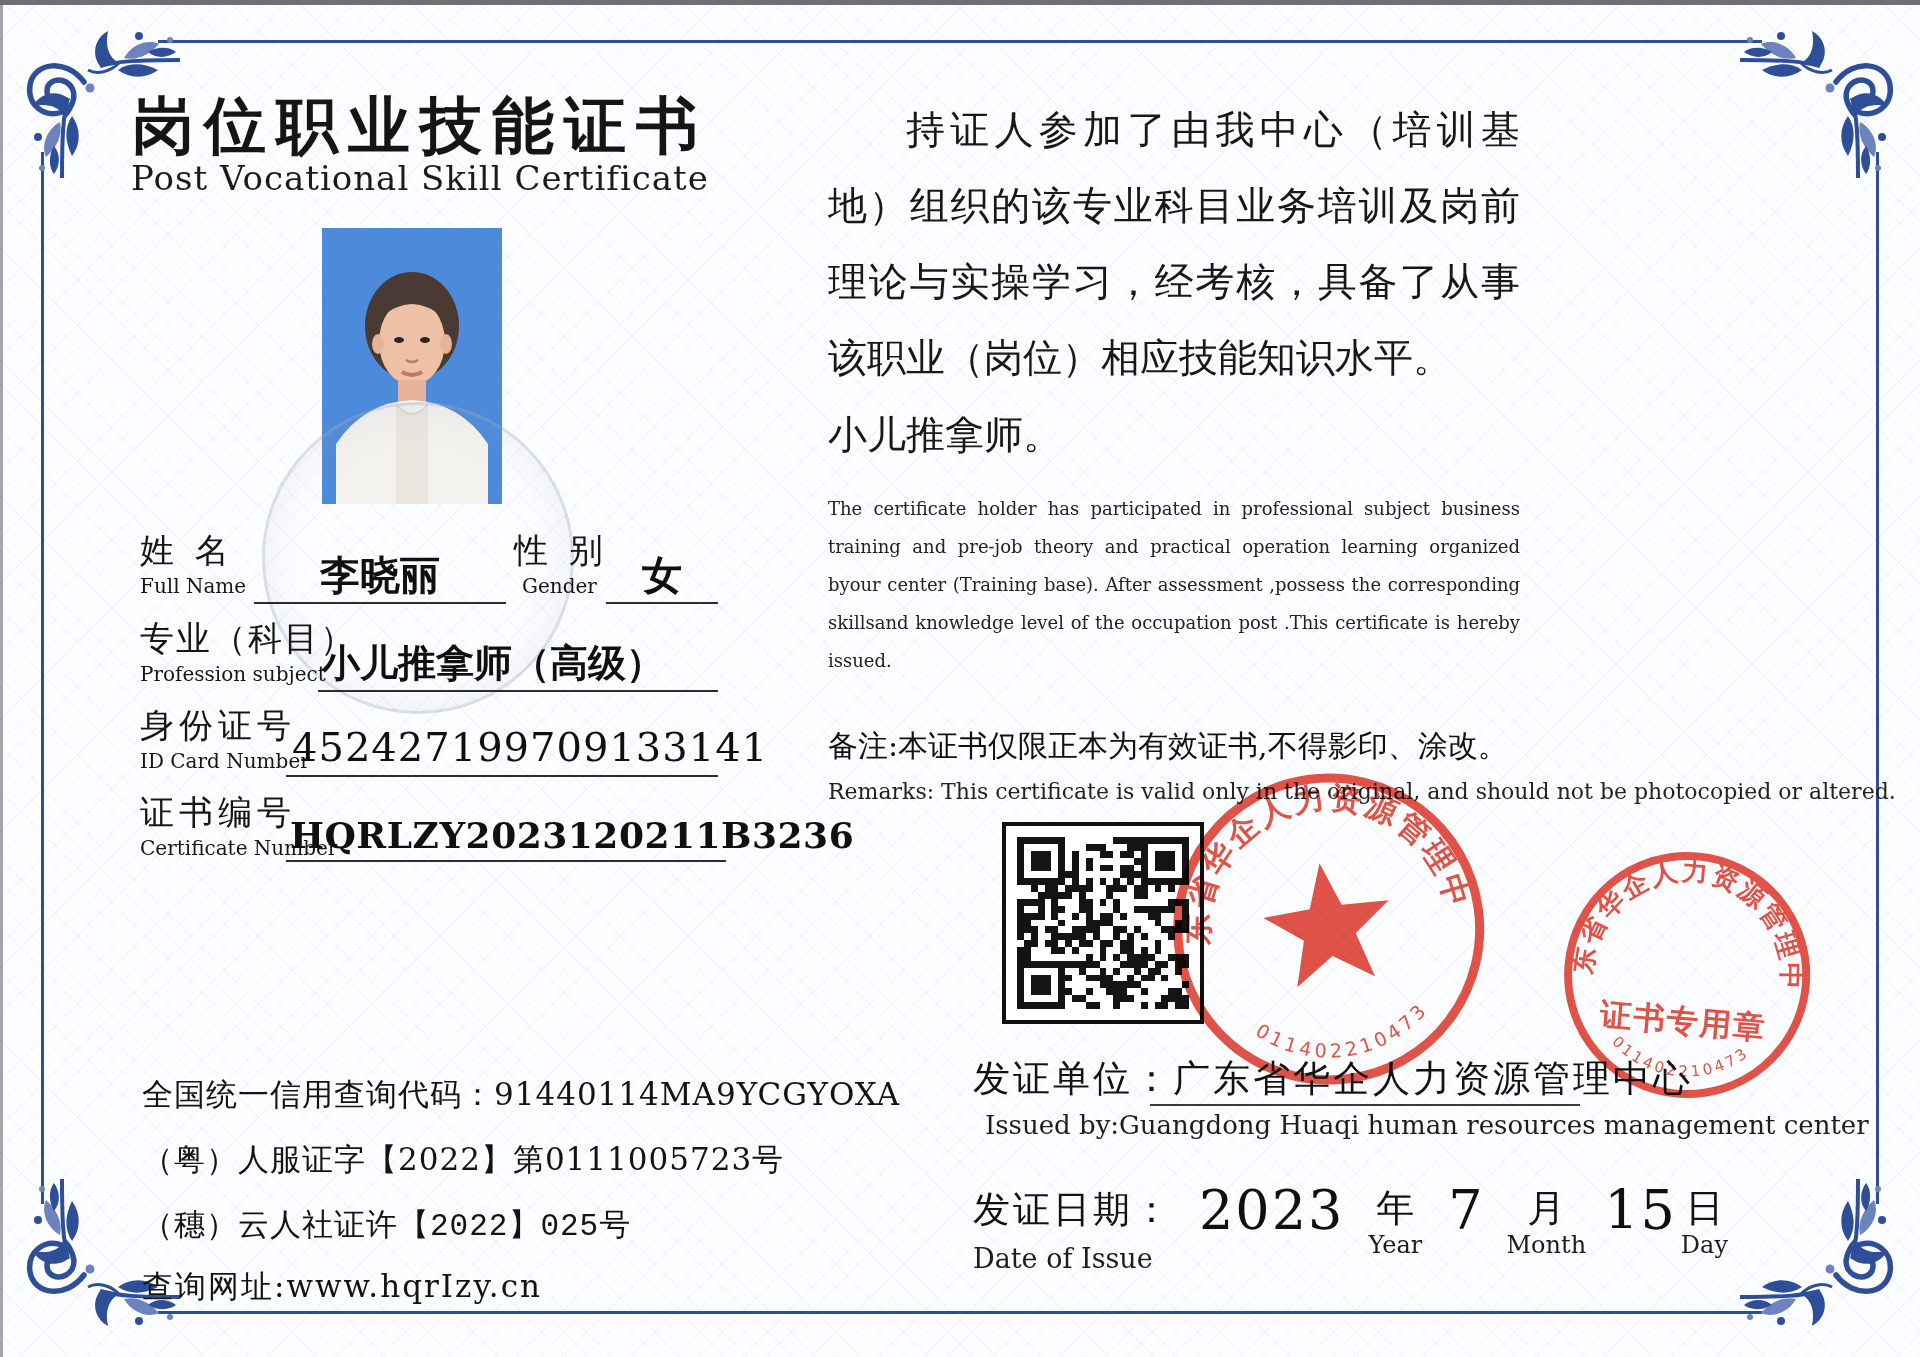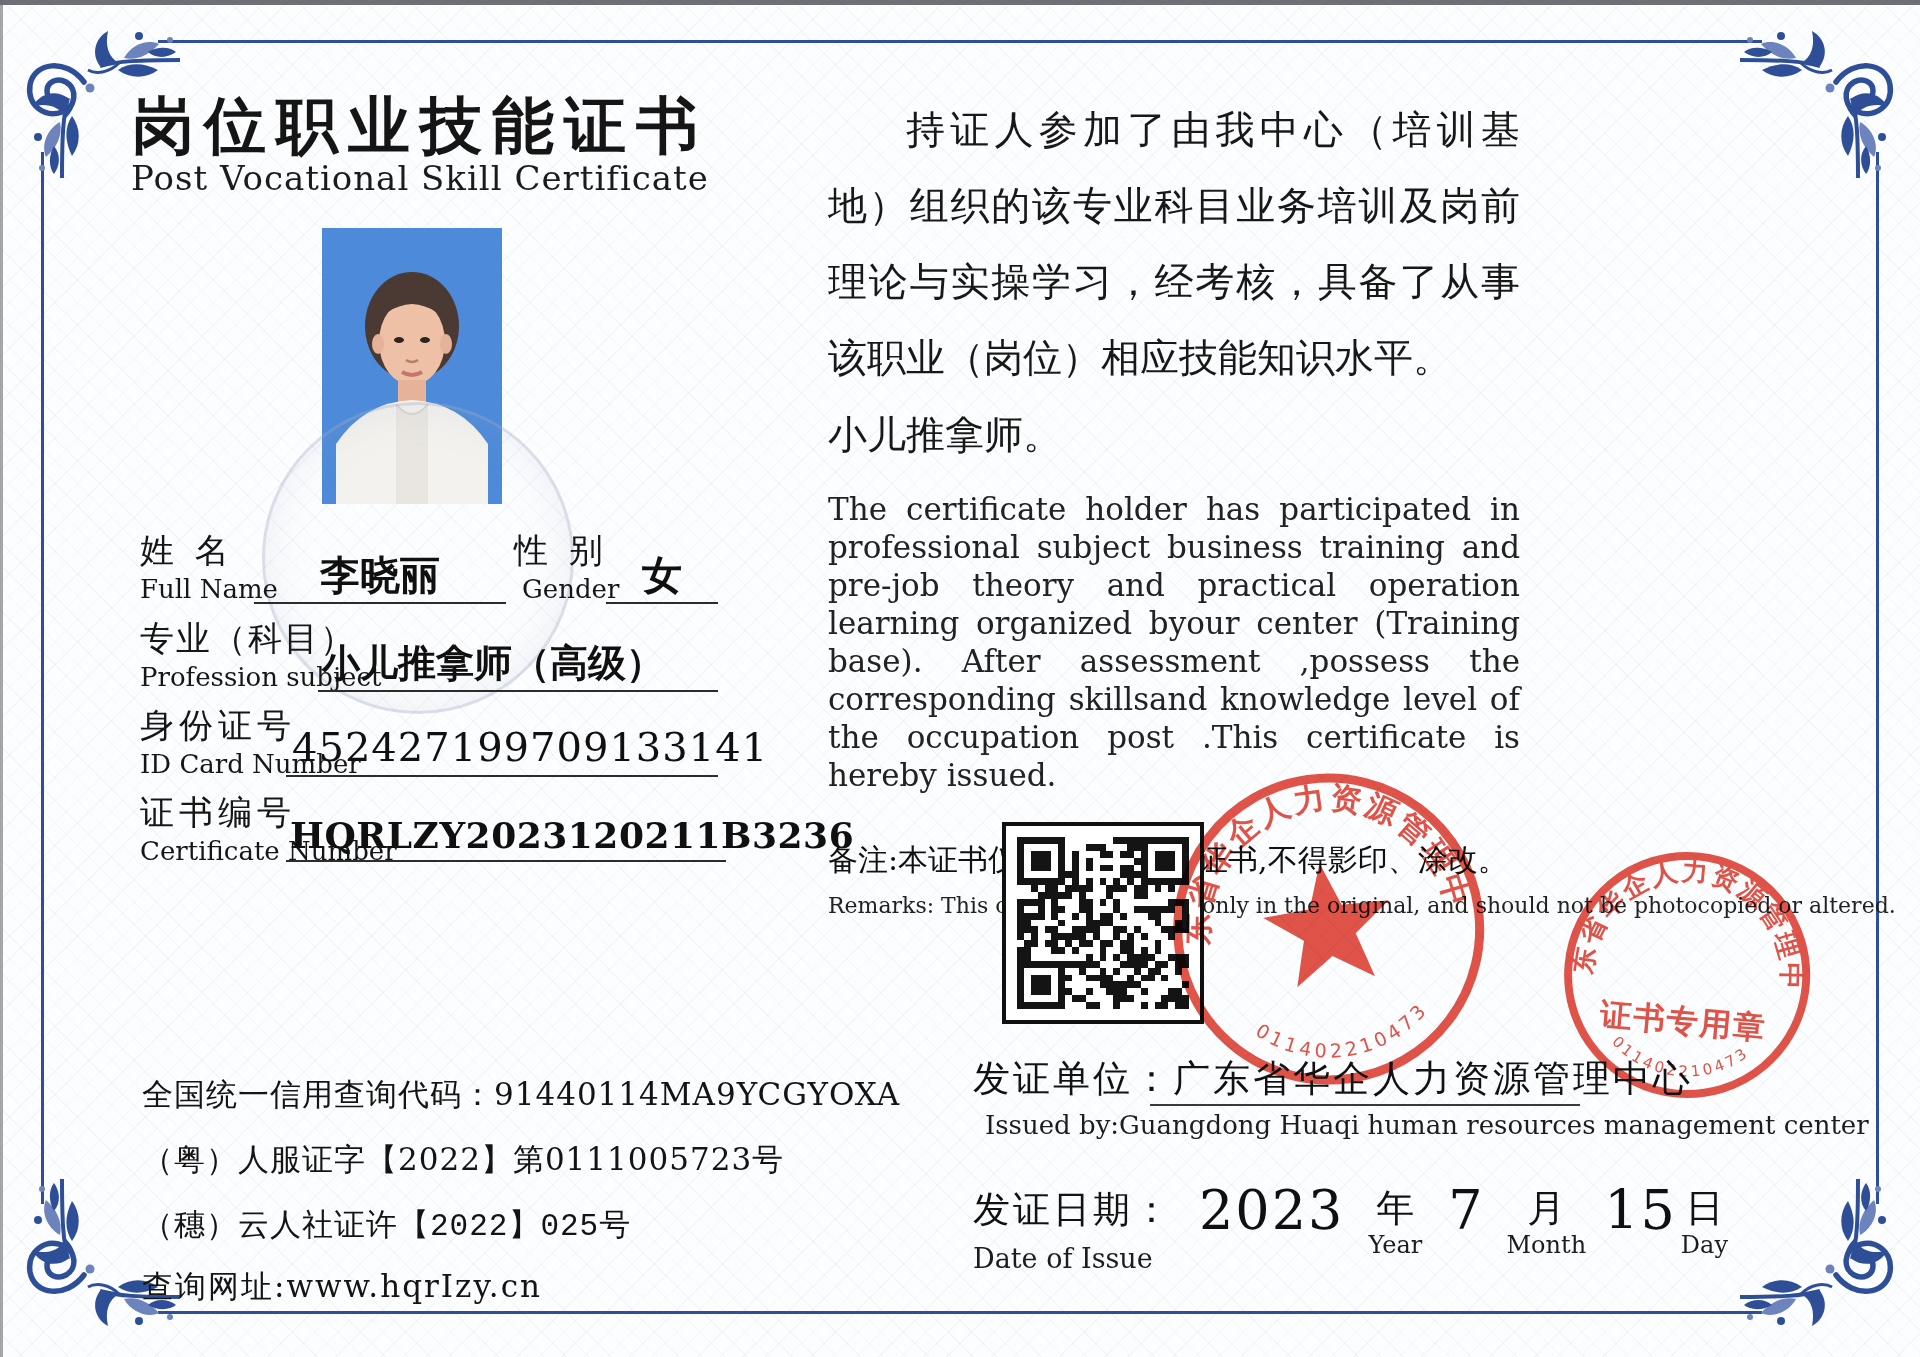--- a/index.html
+++ b/index.html
@@ -19,32 +19,32 @@
   .corner{width:170px;height:170px;}
   .corner svg{width:100%;height:100%;}
   .corner.tr{transform:scaleX(-1);}
   .corner.bl{transform:scaleY(-1);}
   .corner.br{transform:scale(-1,-1);}
   
   .title-cn{font-size:62px;font-weight:bold;letter-spacing:10px;color:#151515;}
   .title-en{font-size:34px;color:#1b1b1b;letter-spacing:1px;}
   
   .cn-label{font-size:34px;letter-spacing:5px;color:#161616;white-space:nowrap;}
-  .en-label{font-size:26px;color:#161616;white-space:nowrap;}
+  .en-label{font-size:20px;color:#161616;white-space:nowrap;}
   .f-line{border-bottom:2px solid #2c2c2c;height:0;}
   .f-value{font-size:40px;font-weight:bold;white-space:nowrap;color:#101010;}
   .f-value.num{font-weight:normal;font-size:40px;letter-spacing:1px;}
   .f-value.certno{font-weight:bold;font-size:36px;letter-spacing:0.5px;}
   
   .code-line{font-size:31px;color:#141414;white-space:nowrap;letter-spacing:1px;}
   
   .statement{width:692px;}
   .statement .cn{font-size:39px;line-height:76px;text-align:justify;text-indent:2em;margin:0;color:#181818;}
   .statement .cn-close{font-size:39px;line-height:66px;margin:6px 0 0 0;color:#181818;}
-  .statement .en{font-size:31px;line-height:38px;text-align:justify;margin:22px 0 0 0;color:#222;}
+  .statement .en{font-size:18px;line-height:38px;text-align:justify;margin:22px 0 0 0;color:#222;}
   .statement .rm-cn{font-size:30px;margin:46px 0 0 0;color:#111;white-space:nowrap;}
   .statement .rm-en{font-size:22px;margin:12px 0 0 0;color:#222;white-space:nowrap;}
   
   .qr-box{width:172px;height:172px;border:4px solid #101010;background:#ffffff;padding:11px;}
   .qr-grid{width:100%;height:100%;display:grid;grid-template-columns:repeat(25,1fr);grid-template-rows:repeat(25,1fr);background:#fff;}
   .qm{background:#141414;}
   
   .seal{mix-blend-mode:multiply;opacity:.93;}
   
   .issuer-cn{font-size:37px;letter-spacing:3px;white-space:nowrap;color:#121212;}

